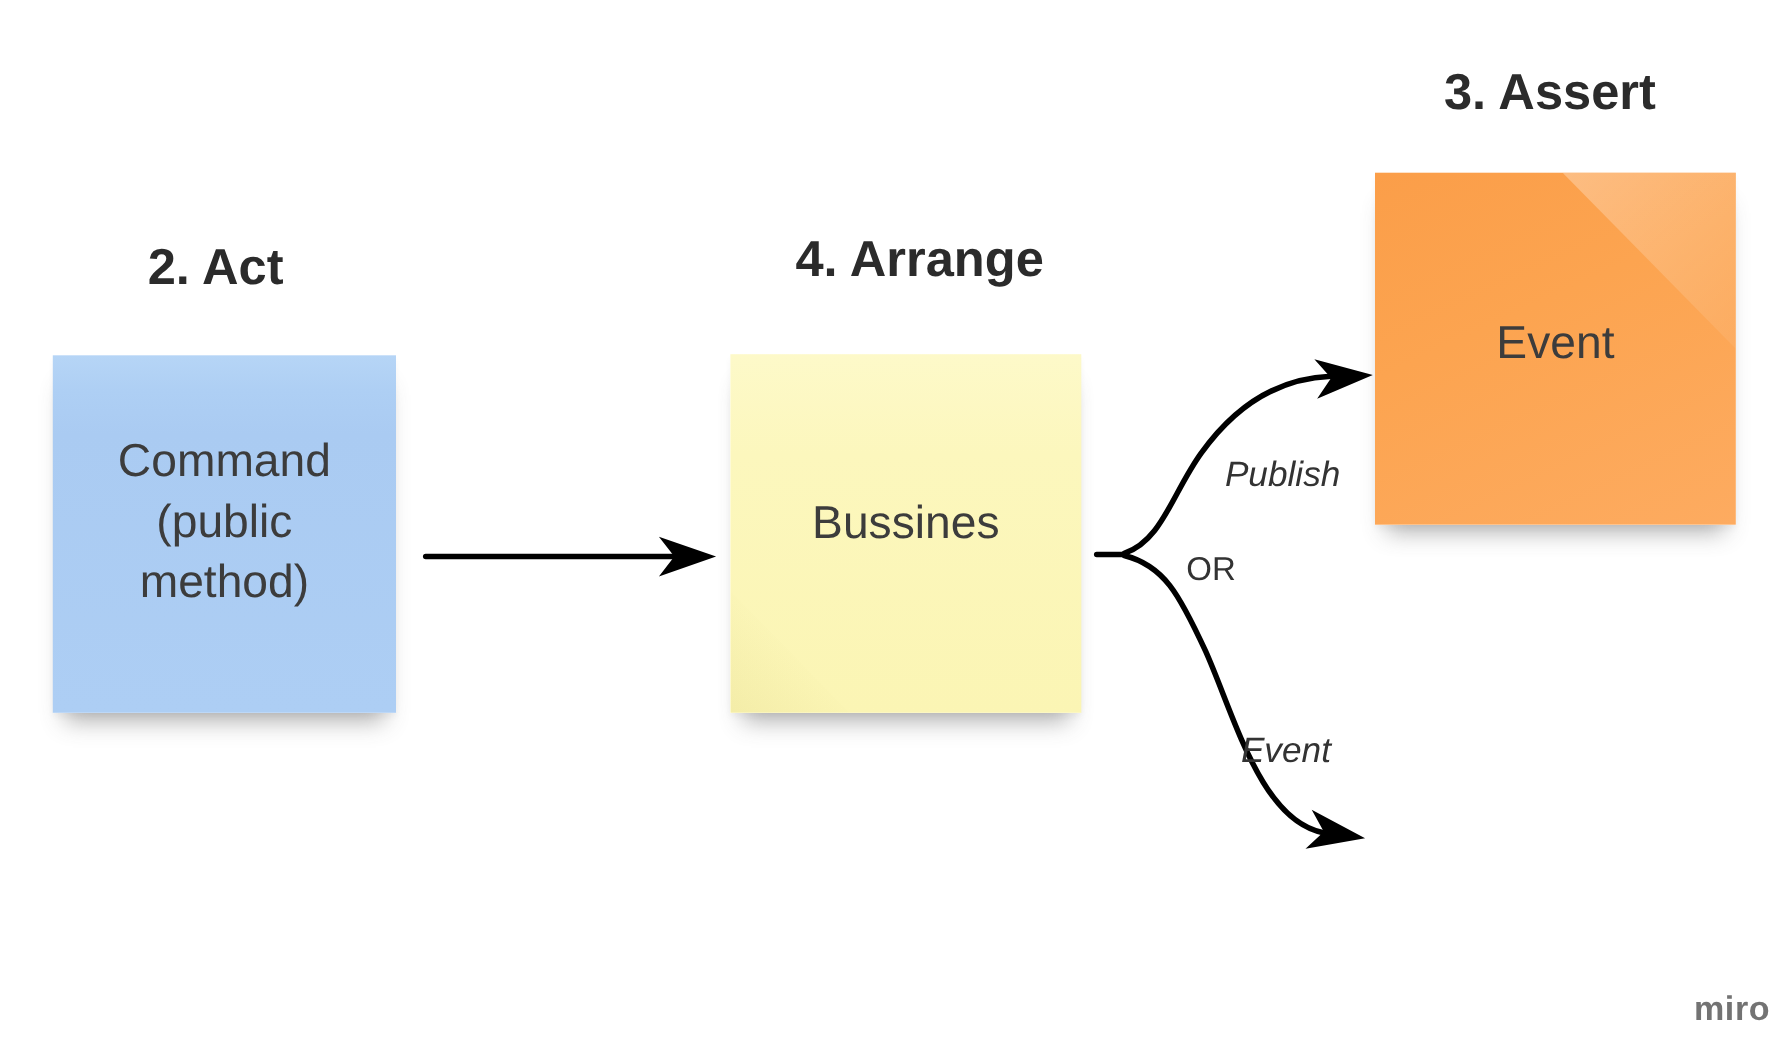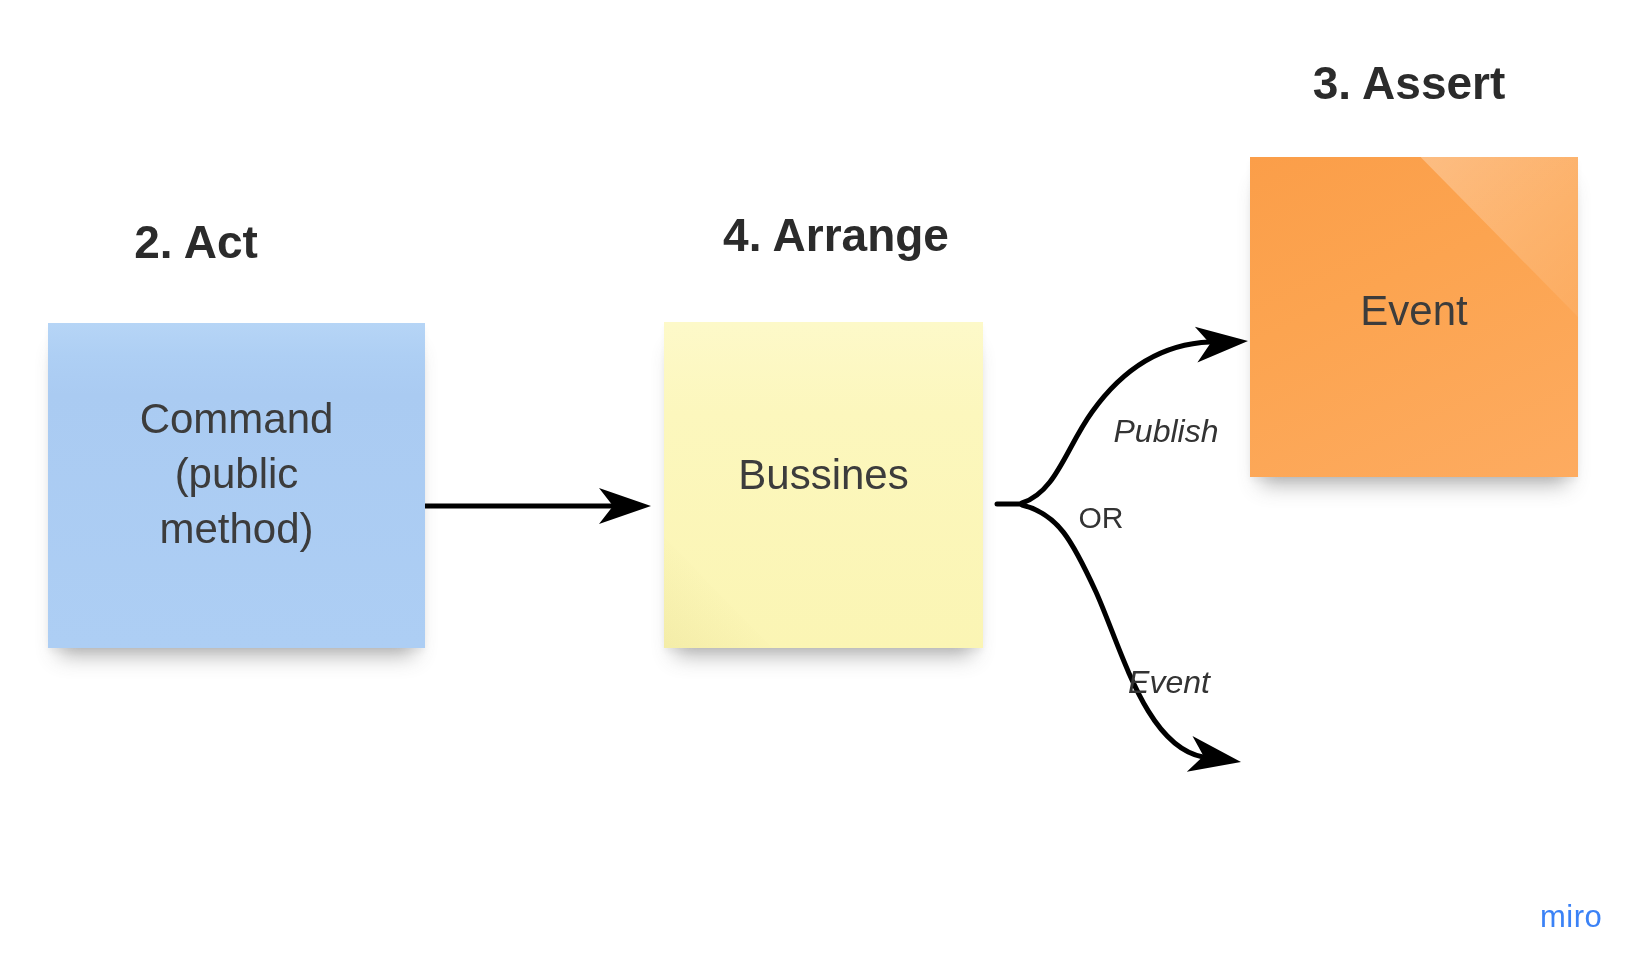--- a/index.html
+++ b/index.html
@@ -18,21 +18,21 @@
   .label-assert{left:1409px;top:56px;}
 
   
   .note{
     position:absolute;display:flex;align-items:center;justify-content:center;
     text-align:center;color:#3c3c3c;font-size:42px;line-height:1.31;
     box-shadow:0 18px 20px -11px rgba(80,80,80,.45), 0 4px 6px rgba(0,0,0,.04);
   }
   .note-text{white-space:pre-line;position:relative;z-index:2;}
   .note-command{
-    left:48px;top:323px;width:377px;height:325px;
+    left:48px;top:323px;width:312px;height:325px;
     background:linear-gradient(180deg,#b6d5f6 0%,#aecff4 10%,#aacbf2 22%,#adcef4 100%);
     padding-bottom:0;
   }
   .note-command .note-text{transform:translateY(-12px);}
   .note-aggregate{
     left:664px;top:322px;width:319px;height:326px;
     background:linear-gradient(180deg,#fdf9c9 0%,#fcf7bd 28%,#fbf5b4 100%);
   }
   .note-aggregate .note-text{transform:translateY(-10px);}
   .note-aggregate::before{ 
@@ -71,21 +71,21 @@
   .arrows path.line{fill:none;stroke:#000;stroke-width:5;stroke-linecap:round;}
   .arrows .head{fill:#000;stroke:none;}
 
   
   .watermark{
     position:absolute;right:0;bottom:0;width:100px;height:69px;
     background:rgba(255,255,255,.55);border-radius:10px 0 0 0;
     box-sizing:border-box;padding:11px 0 0 13px;
   }
   .watermark-text{
-    font-size:31px;font-weight:400;color:#3b82f6;letter-spacing:.5px;line-height:1;
+    font-size:31px;font-weight:700;color:#737373;letter-spacing:.5px;line-height:1;
   }
 </style>
 </head>
 <body>
 
 <div class="board">
 
   <div class="step-label label-act">2. Act</div>
   <div class="step-label label-arrange">4. Arrange</div>
   <div class="step-label label-assert">3. Assert</div>

